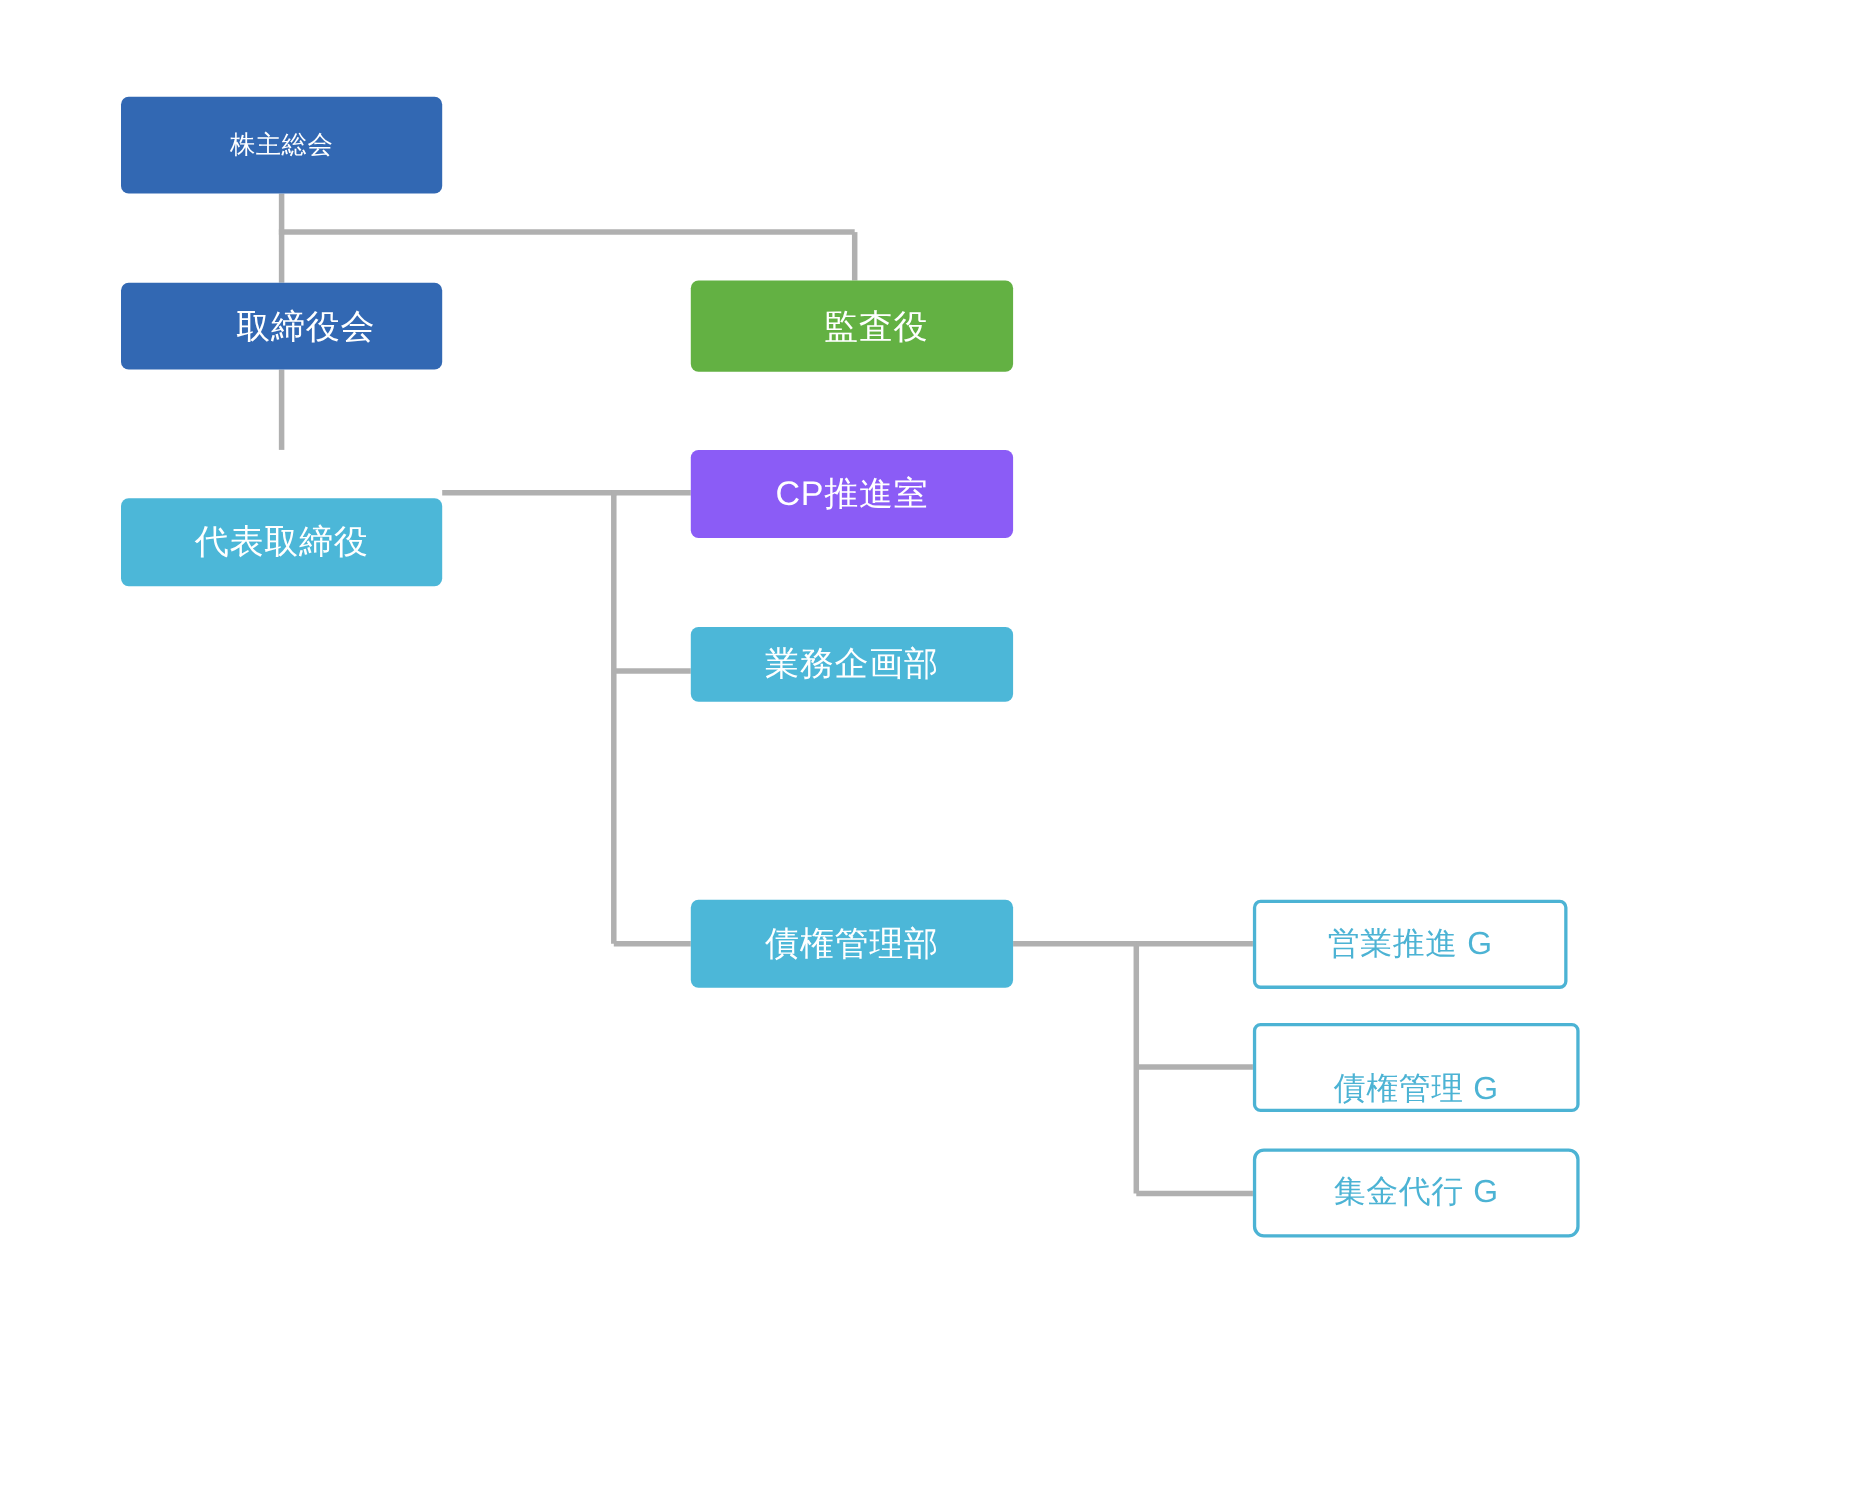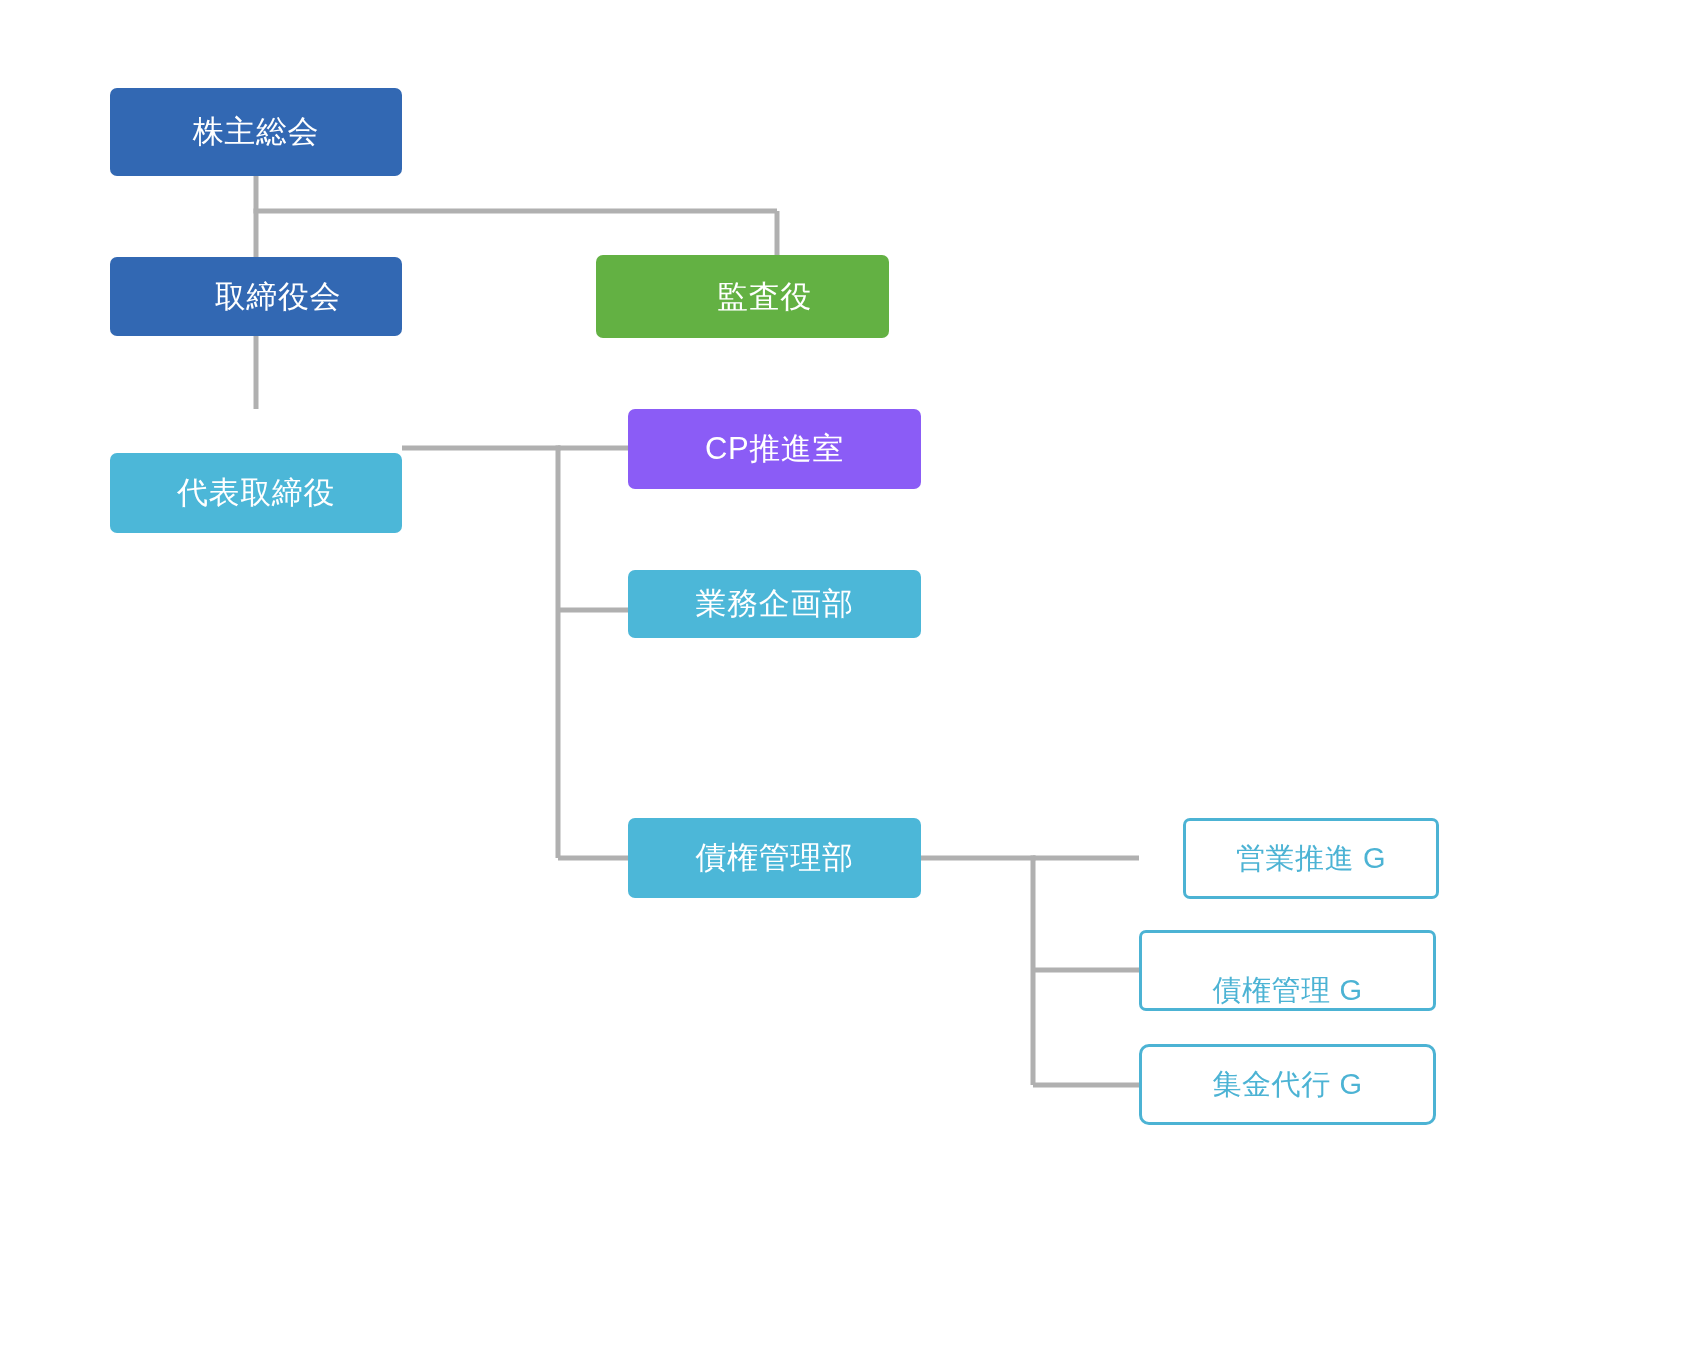--- a/index.html
+++ b/index.html
@@ -38,21 +38,21 @@
     line-height: 1.2;
     white-space: nowrap;
   }
   .node-filled {
     color: #ffffff;
   }
   .node-outlined {
     background: #ffffff;
     border: 3px solid #4cb3d4;
   }
-  .lvl-top    { font-size: 31px; }
+  .lvl-top    { font-size: 23px; }
   .lvl-second { font-size: 31px; padding-left: 44px; }
   .lvl-exec   { font-size: 31px; }
   .lvl-dept   { font-size: 31px; }
   .lvl-group  { font-size: 29px; }
 </style>
 </head>
 <body>
 
 <div id="chart-canvas">
 
@@ -81,41 +81,41 @@
   </svg>
 
   <div class="node node-filled lvl-top" style="left:110px; top:88px; width:292px; height:88px; background:#3268b3;">
     <span>株主総会</span>
   </div>
 
   <div class="node node-filled lvl-second" style="left:110px; top:257px; width:292px; height:79px; background:#3268b3;">
     <span>取締役会</span>
   </div>
 
-  <div class="node node-filled lvl-second" style="left:596px; top:255px; width:293px; height:83px; background:#63b143;">
+  <div class="node node-filled lvl-second" style="left:628px; top:255px; width:293px; height:83px; background:#63b143;">
     <span>監査役</span>
   </div>
 
   <div class="node node-filled lvl-exec" style="left:110px; top:409px; width:292px; height:80px; background:#4cb7d8;margin-top:44px;">
     <span>代表取締役</span>
   </div>
 
   <div class="node node-filled lvl-dept" style="left:628px; top:409px; width:293px; height:80px; background:#8b5cf6;">
     <span>CP推進室</span>
   </div>
 
   <div class="node node-filled lvl-dept" style="left:628px; top:570px; width:293px; height:68px; background:#4cb7d8;">
     <span>業務企画部</span>
   </div>
 
   <div class="node node-filled lvl-dept" style="left:628px; top:818px; width:293px; height:80px; background:#4cb7d8;text-align:right;">
     <span>債権管理部</span>
   </div>
 
-  <div class="node node-outlined lvl-group" style="left:1139px; top:818px; width:256px; height:81px; color:#4cb3d4;margin-left:44px;">
+  <div class="node node-outlined lvl-group" style="left:1139px; top:818px; width:286px; height:81px; color:#4cb3d4;">
     <span>営業推進 G</span>
   </div>
 
   <div class="node node-outlined lvl-group" style="left:1139px; top:930px; width:297px; height:81px; color:#4cb3d4;align-items:flex-end;">
     <span>債権管理 G</span>
   </div>
 
   <div class="node node-outlined lvl-group" style="left:1139px; top:1044px; width:297px; height:81px; color:#4cb3d4;border-radius:10px;">
     <span>集金代行 G</span>
   </div>

